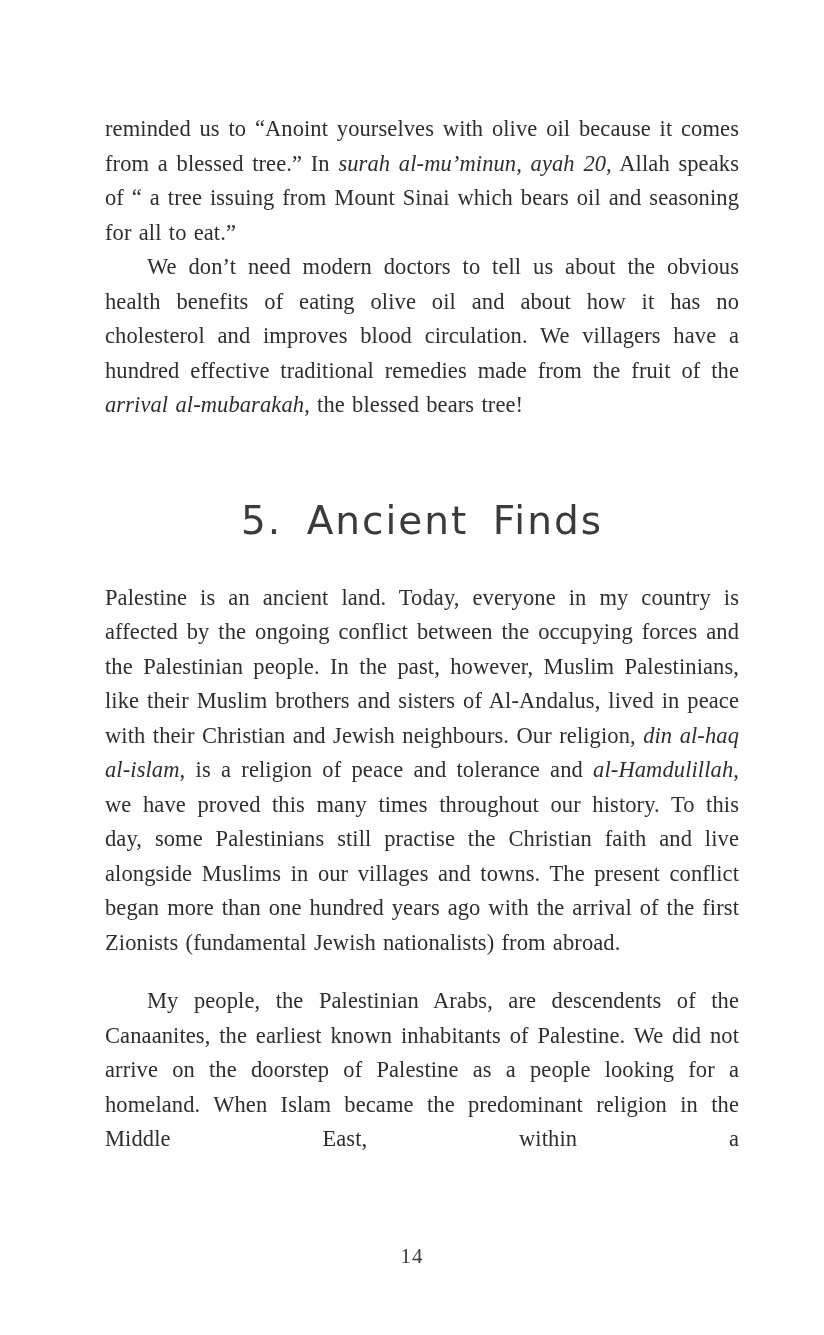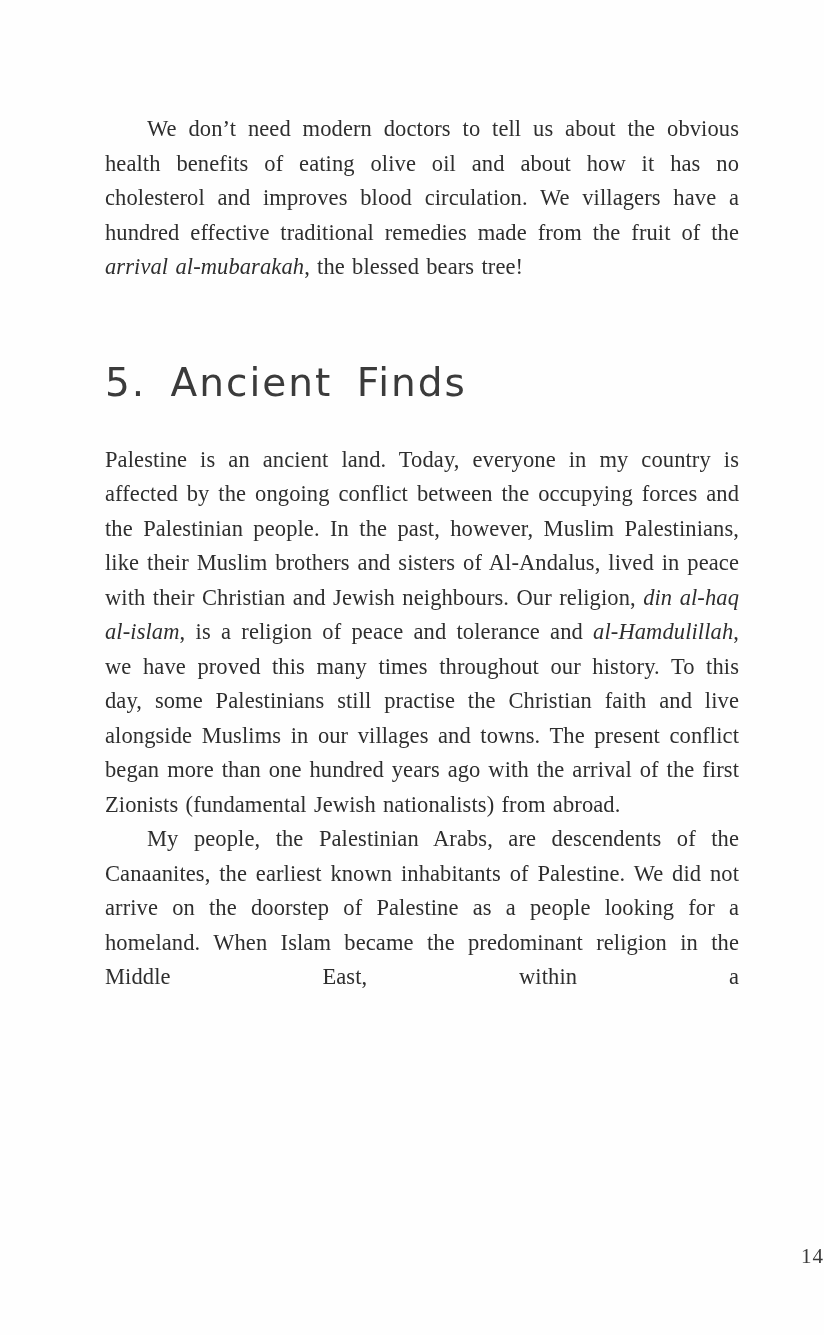--- a/index.html
+++ b/index.html
@@ -28,50 +28,52 @@
     line-height: 34.5px;
     text-align: justify;
     word-spacing: 1.5px;
     letter-spacing: 0.1px;
   }
   .body-text p.indent {
     text-indent: 42px;
   }
   .body-text p.cont-last {
     text-align-last: justify;
+    margin-top: 24px;
   }
   .body-text em {
     font-style: italic;
   }
   .chapter-heading {
     margin: 68px 0 30px 0;
-    text-align: left;
+    text-align: center;
     font-family: "DejaVu Sans", sans-serif;
     font-size: 39px;
     font-weight: 500;
     letter-spacing: 2px;
     word-spacing: 10px;
     color: #3b3b3b;
     line-height: 60px;
   }
   .page-number {
     position: absolute;
     left: 0;
     top: 1244px;
     width: 824px;
-    text-align: right;
+    text-align: center;
     font-size: 21px;
     color: #3a3a3a;
     letter-spacing: 1px;
   }
 </style>
 </head>
 <body>
 
 <div class="sheet">
   <div class="text-block body-text">
+    <p><span>reminded us to “Anoint yourselves with olive oil because it comes from a blessed tree.” In </span><em>surah al-mu’minun, ayah 20,</em><span> Allah speaks of “ a tree issuing from Mount Sinai which bears oil and seasoning for all to eat.”</span></p>
     <p class="indent"><span>We don’t need modern doctors to tell us about the obvious health benefits of eating olive oil and about how it has no cholesterol and improves blood circulation. We villagers have a hundred effective traditional remedies made from the fruit of the </span><em>arrival al-mubarakah</em><span>, the blessed bears tree!</span></p>
     <h1 class="chapter-heading">5. Ancient Finds</h1>
     <p><span>Palestine is an ancient land. Today, everyone in my country is affected by the ongoing conflict between the occupying forces and the Palestinian people. In the past, however, Muslim Palestinians, like their Muslim brothers and sisters of Al-Andalus, lived in peace with their Christian and Jewish neighbours. Our religion, </span><em>din al-haq al-islam</em><span>, is a religion of peace and tolerance and </span><em>al-Hamdulillah</em><span>, we have proved this many times throughout our history. To this day, some Palestinians still practise the Christian faith and live alongside Muslims in our villages and towns. The present conflict began more than one hundred years ago with the arrival of the first Zionists (fundamental Jewish nationalists) from abroad.</span></p>
     <p class="indent cont-last"><span>My people, the Palestinian Arabs, are descendents of the Canaanites, the earliest known inhabitants of Palestine. We did not arrive on the doorstep of Palestine as a people looking for a homeland. When Islam became the predominant religion in the Middle East, within a</span></p>
   </div>
   <div class="page-number">14</div>
 </div>
 
 </body></html>

